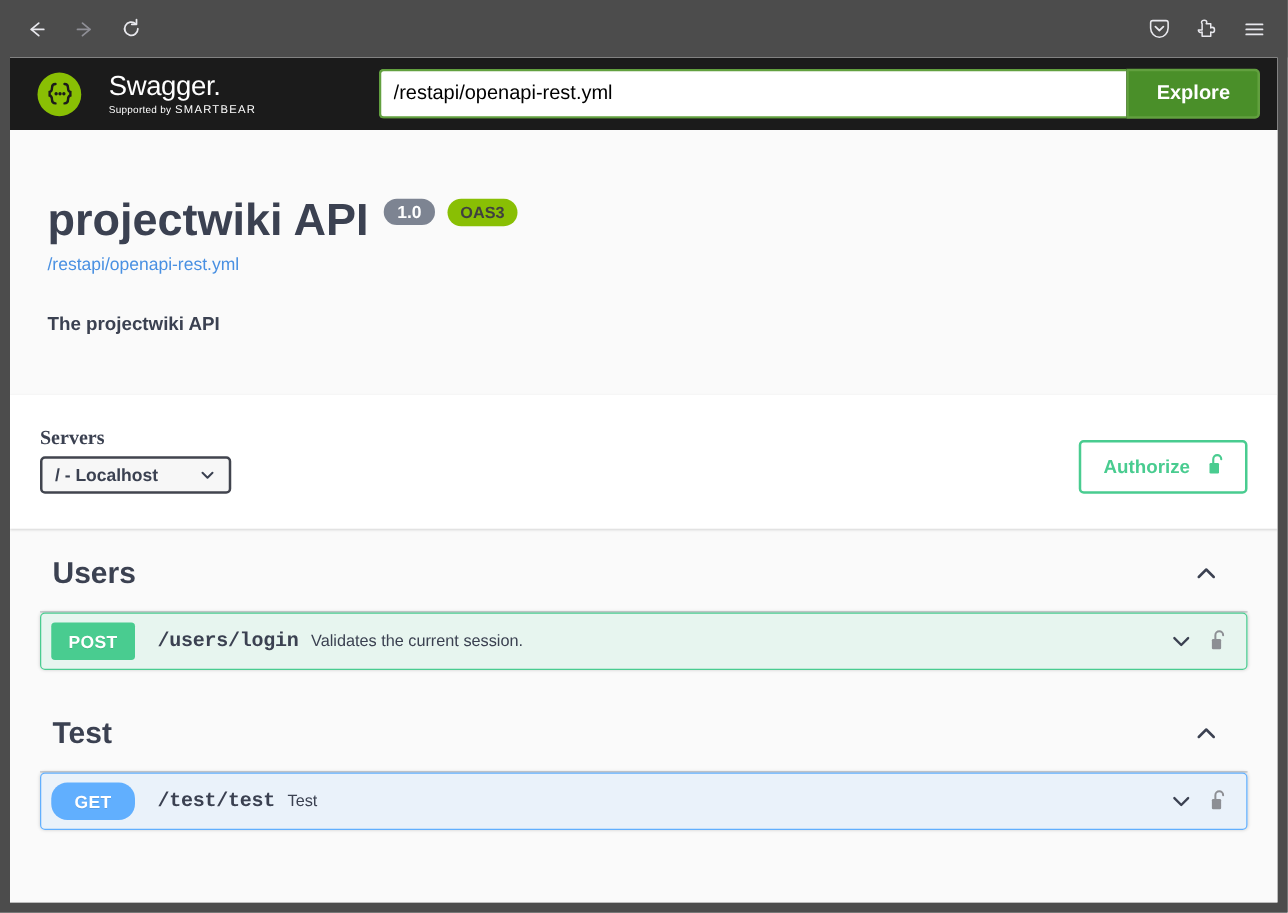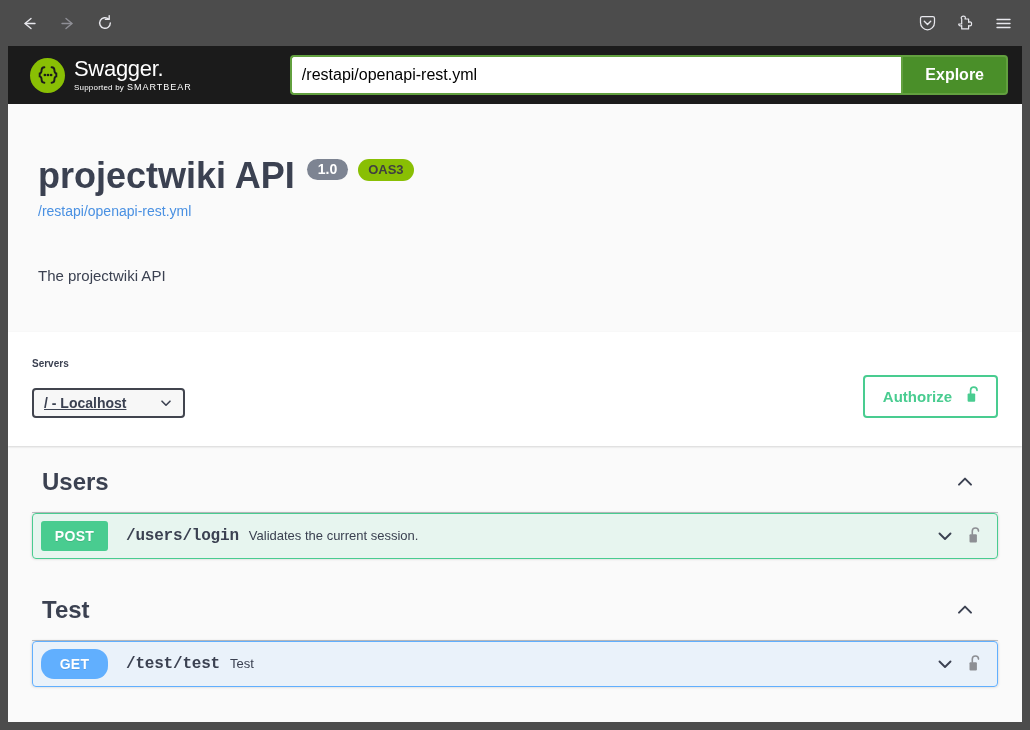--- a/index.html
+++ b/index.html
@@ -68,21 +68,21 @@
 
   
   .topbar {
     height: 58px;
     background: #1b1b1b;
     display: flex; align-items: center;
     padding: 0 14px 0 14px;
   }
   .logo-link {
     display: flex; align-items: center;
-    gap: 9px; text-decoration: none;
+    gap: 22px; text-decoration: none;
     flex: 0 0 auto;
     margin-left: 8px;
   }
   .logo-circle {
     width: 35px; height: 35px; border-radius: 50%;
     background: #89bf04;
     display: flex; align-items: center; justify-content: center;
     flex: 0 0 auto;
   }
   .logo-words { display: flex; flex-direction: column; line-height: 1; }
@@ -180,57 +180,57 @@
   }
   .spec-link {
     display: block;
     margin-top: 7px;
     font-size: 14px;
     color: #4990e2;
     text-decoration: none;
     font-family: "Liberation Sans", sans-serif;
   }
   .api-description {
-    margin-top: 48px;
+    margin-top: 32px;
     font-size: 15px;
     color: #3b4151;
     font-family: "Liberation Sans", sans-serif;
+    font-weight: bold;
   }
 
   
   .scheme-container {
     background: #ffffff;
     box-shadow: 0 1px 2px rgba(0,0,0,0.15);
     padding: 26px 24px 28px 24px;
     display: flex; align-items: flex-end;
     justify-content: space-between;
   }
   .servers-group { display: flex; flex-direction: column; }
   .servers-label {
-    font-size: 10px; font-weight: bold;
-    color: #3b4151;
-    margin-bottom: 19px;
-    font-family: Liberation Sans, sans-serif;
+    font-size: 16px; font-weight: bold;
+    color: #3b4151;
+    margin-bottom: 5px;
+    font-family: Liberation Serif, serif;
   }
   .servers-select {
     position: relative;
     width: 153px; height: 30px;
     border: 2px solid #41444e;
     border-radius: 4px;
     background: #f7f7f7;
     display: flex; align-items: center;
     padding: 0 10px;
     cursor: pointer;
   }
   .servers-select .sel-text {
     font-size: 14px; font-weight: bold;
     color: #3b4151;
     font-family: "Liberation Sans", sans-serif;
     flex: 1 1 auto;
-    text-decoration: underline;
   }
   .chev-sm { flex: 0 0 auto; display: flex; align-items: center; }
 
   .auth-wrapper { display: flex; align-items: center; }
   .authorize-btn {
     display: flex; align-items: center; gap: 14px;
     height: 43px;
     padding: 0 14px 0 18px;
     background: transparent;
     border: 2px solid #49cc90;

